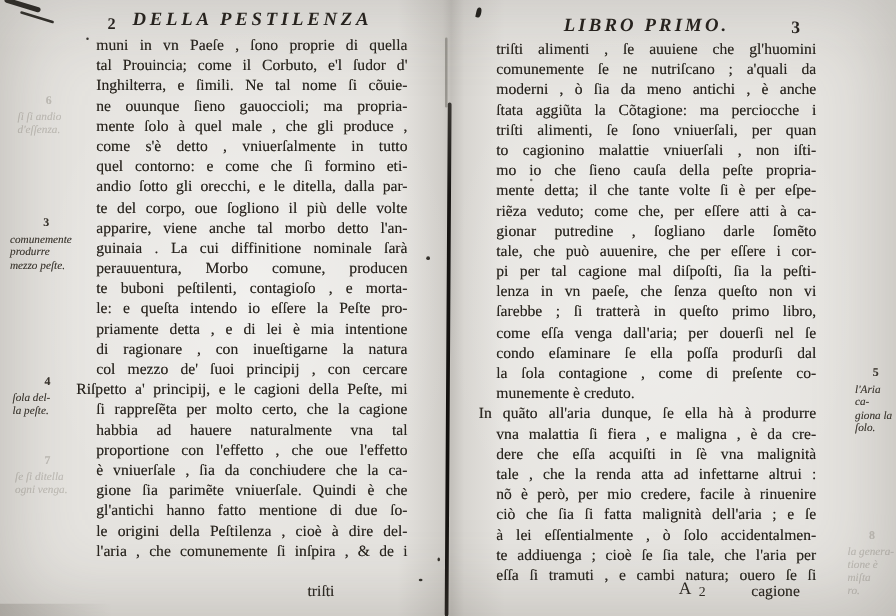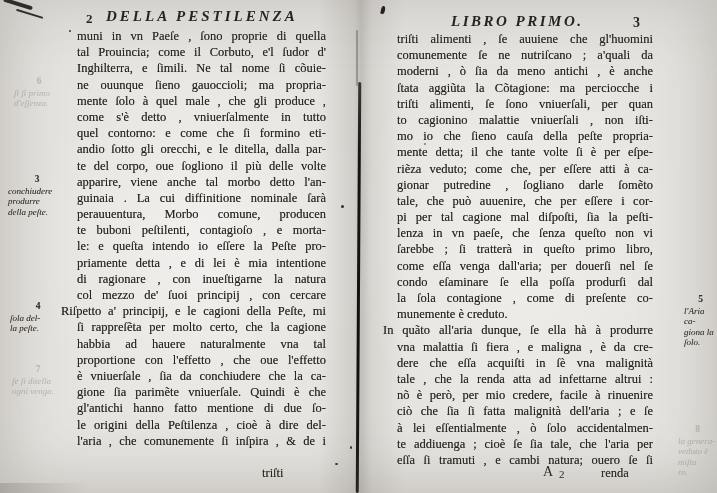--- a/index.html
+++ b/index.html
@@ -58,21 +58,21 @@
     white-space:nowrap;
     color:#29251f;
     text-shadow:0 0 .5px rgba(40,35,28,.55);
   }
   .col-right .tline{padding-left:14px;}
   .tline.pstart{padding-left:0;}
   .tline.lend{text-align-last:left;}
 
   
   .catchword{position:absolute;font-size:12.5px;color:#29251f;text-shadow:0 0 .5px rgba(40,35,28,.5);}
-  .cw-left{left:262px;top:466px;}
+  .cw-left{left:246px;top:466px;}
   .sig-letter{position:absolute;left:543px;top:464px;font-size:14px;color:#29251f;}
   .sig-num{position:absolute;left:559px;top:468px;font-size:11px;color:#29251f;}
   .cw-right{left:601px;top:466px;}
 
   
   .mnote{
     position:absolute;font-style:italic;font-size:9px;line-height:10.5px;
     color:#38332c;text-shadow:0 0 .4px rgba(50,45,38,.4);
   }
   .mnote .mnum{text-align:center;font-style:normal;font-weight:bold;font-size:9.5px;margin-bottom:1px;}
@@ -170,32 +170,32 @@
       <div class="tline">nõ è però, per mio credere, facile à rinuenire</div>
       <div class="tline">ciò che ſia ſi fatta malignità dell'aria ; e ſe</div>
       <div class="tline">à lei eſſentialmente , ò ſolo accidentalmen-</div>
       <div class="tline">te addiuenga ; cioè ſe ſia tale, che l'aria per</div>
       <div class="tline">eſſa ſi tramuti , e cambi natura; ouero ſe ſi</div>
     </div>
 
   <div class="catchword cw-left">triſti</div>
   <div class="sig-letter">A</div>
   <div class="sig-num">2</div>
-  <div class="catchword cw-right">renda</div>
+  <div class="catchword cw-right">cagione</div>
 
   <div class="mnote ghost ghost-a">
     <div class="mnum">6</div>
-    <div>ſi ſi primo</div>
+    <div>ſi ſi andio</div>
     <div>d'eſſenza.</div>
   </div>
   <div class="mnote note-def">
     <div class="mnum">3</div>
-    <div>conchiudere</div>
+    <div>comunemente</div>
     <div>produrre</div>
-    <div>della peſte.</div>
+    <div>mezzo peſte.</div>
   </div>
   <div class="mnote note-causes">
     <div class="mnum">4</div>
     <div>ſola del-</div>
     <div>la peſte.</div>
   </div>
   <div class="mnote ghost ghost-b">
     <div class="mnum">7</div>
     <div>ſe ſi ditella</div>
     <div>ogni venga.</div>
@@ -203,21 +203,21 @@
 
   <div class="mnote note-air">
     <div class="mnum">5</div>
     <div>l'Aria ca-</div>
     <div>giona la</div>
     <div>ſolo.</div>
   </div>
   <div class="mnote ghost ghost-c">
     <div class="mnum">8</div>
     <div>la genera-</div>
-    <div>veduto è miſta</div>
+    <div>tione è miſta</div>
     <div>ro.</div>
   </div>
 
   <div class="gutter-shade"></div>
   <div class="gutter-line-top"></div>
   <div class="gutter-line"></div>
 
   <div class="ink-stroke"></div>
   <div class="ink-comma"></div>
   <div class="speck sp1"></div>

